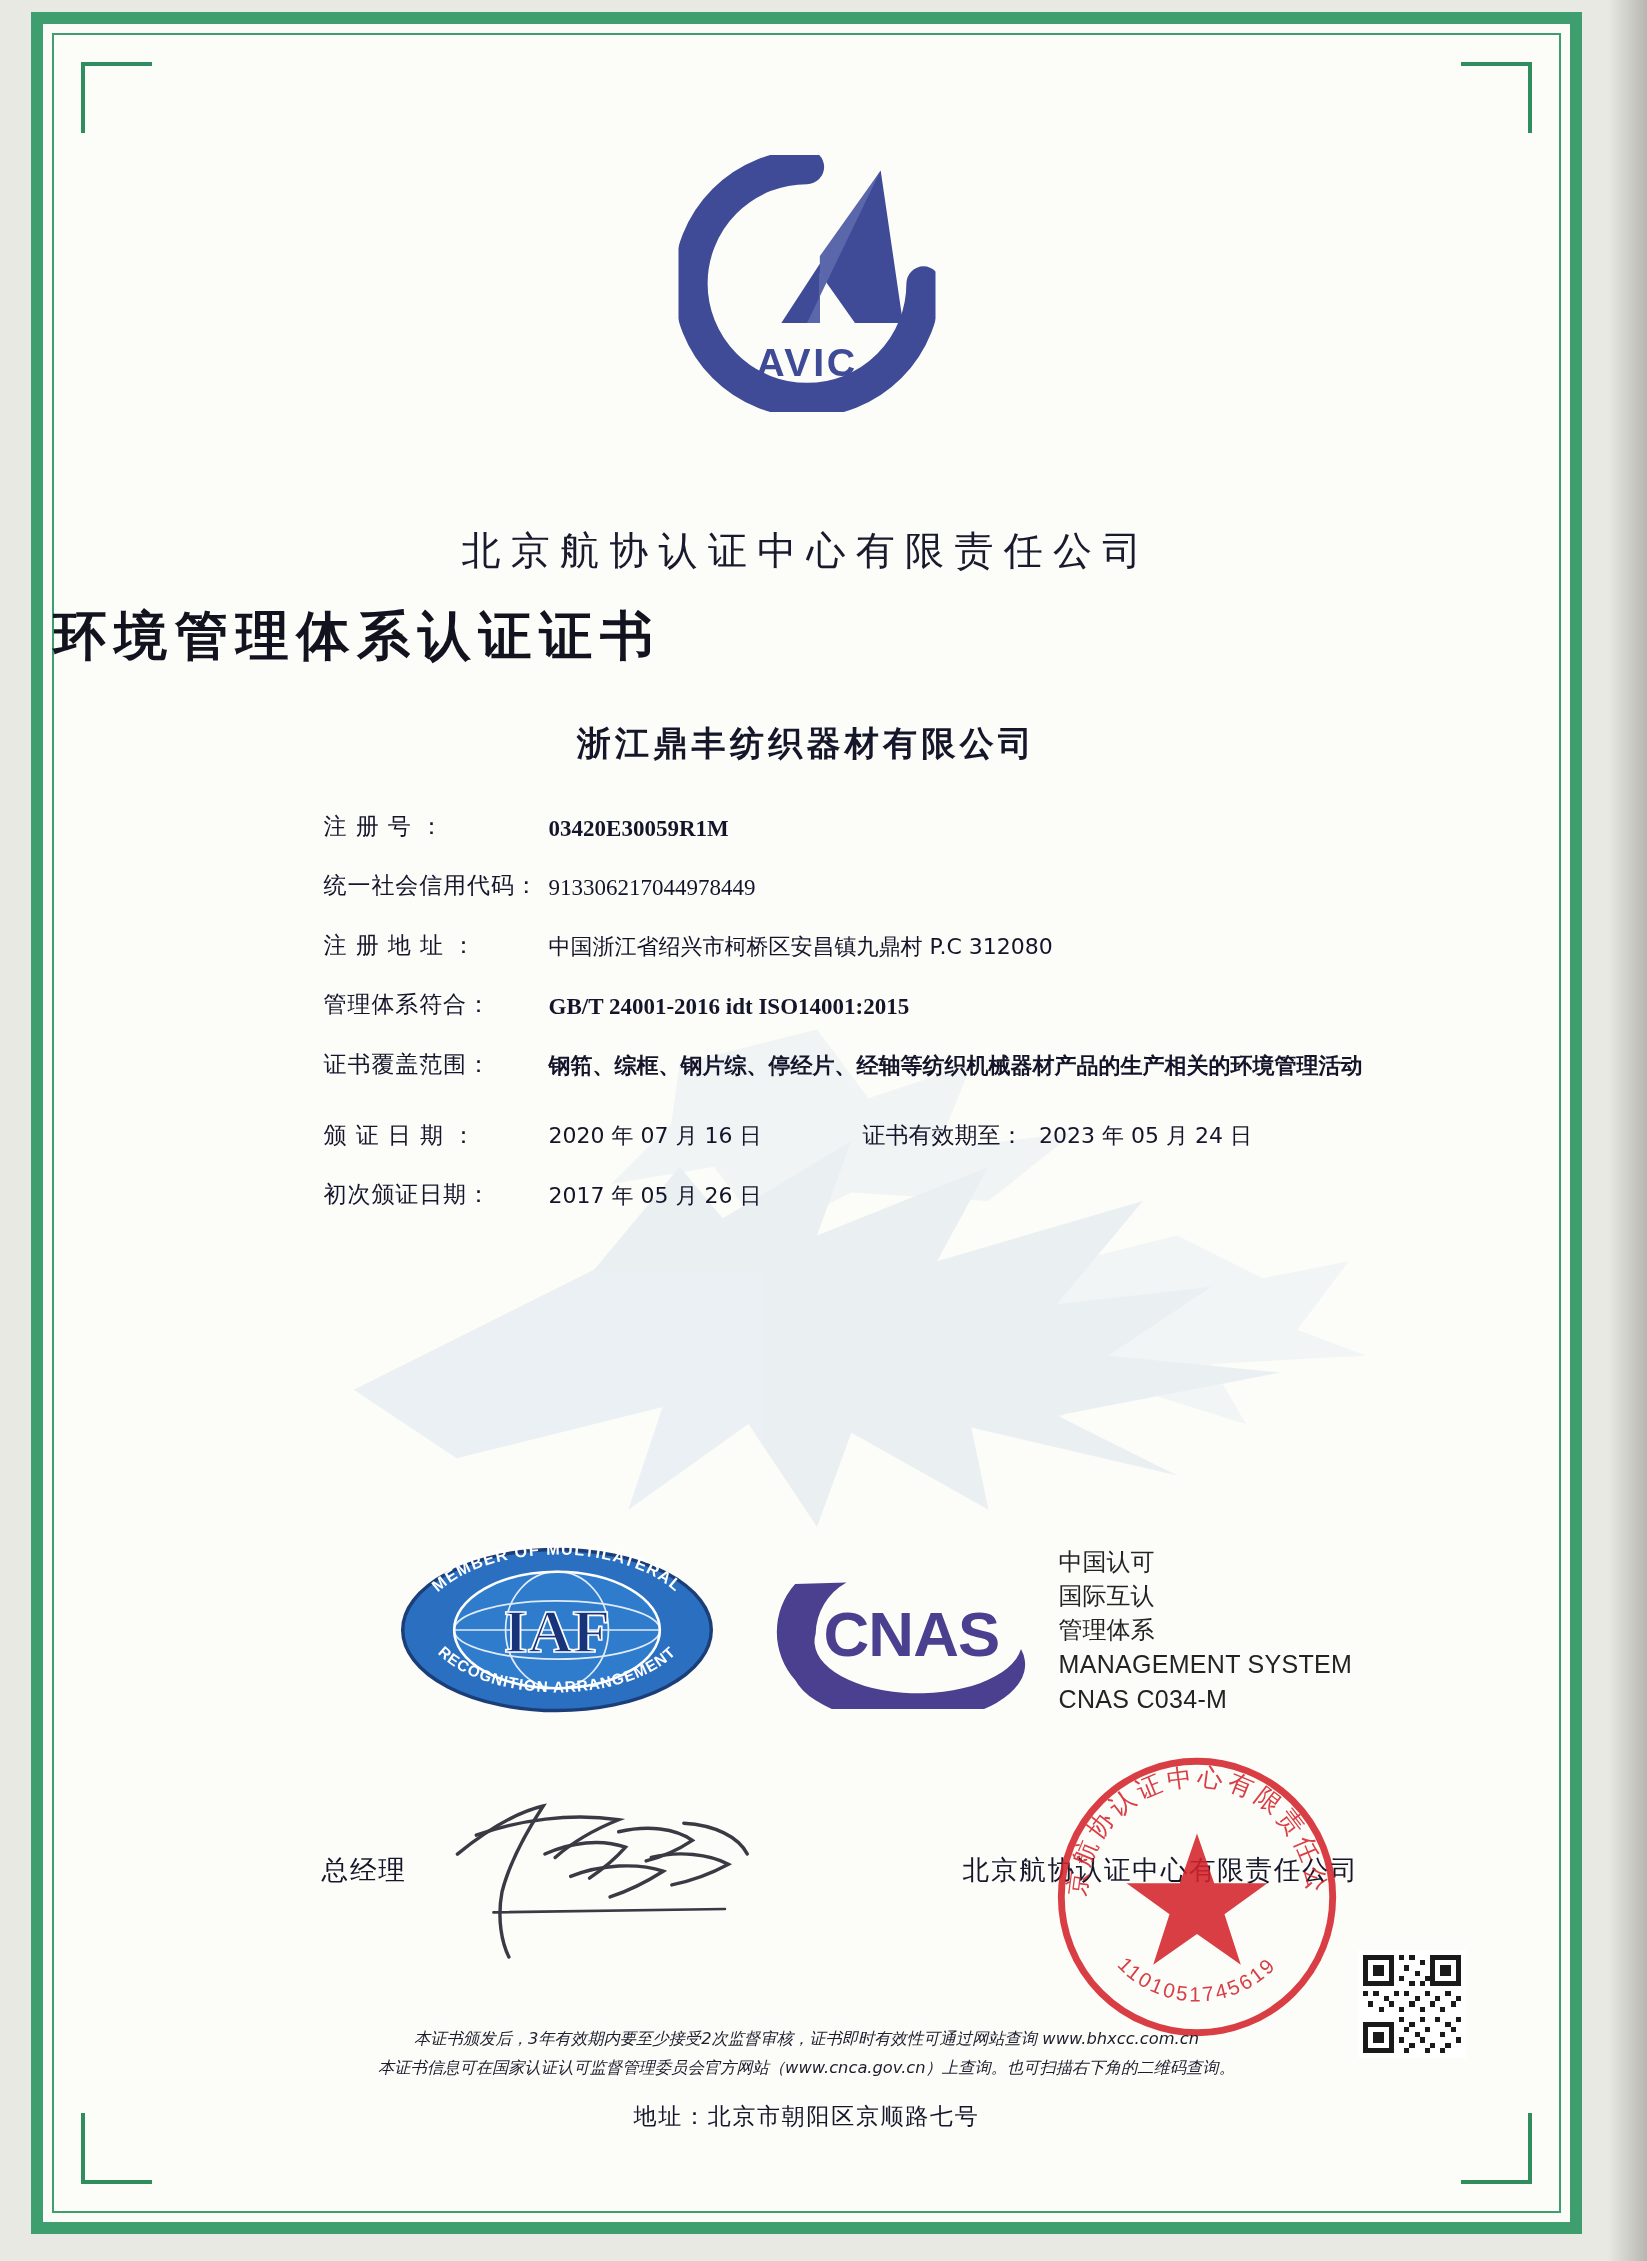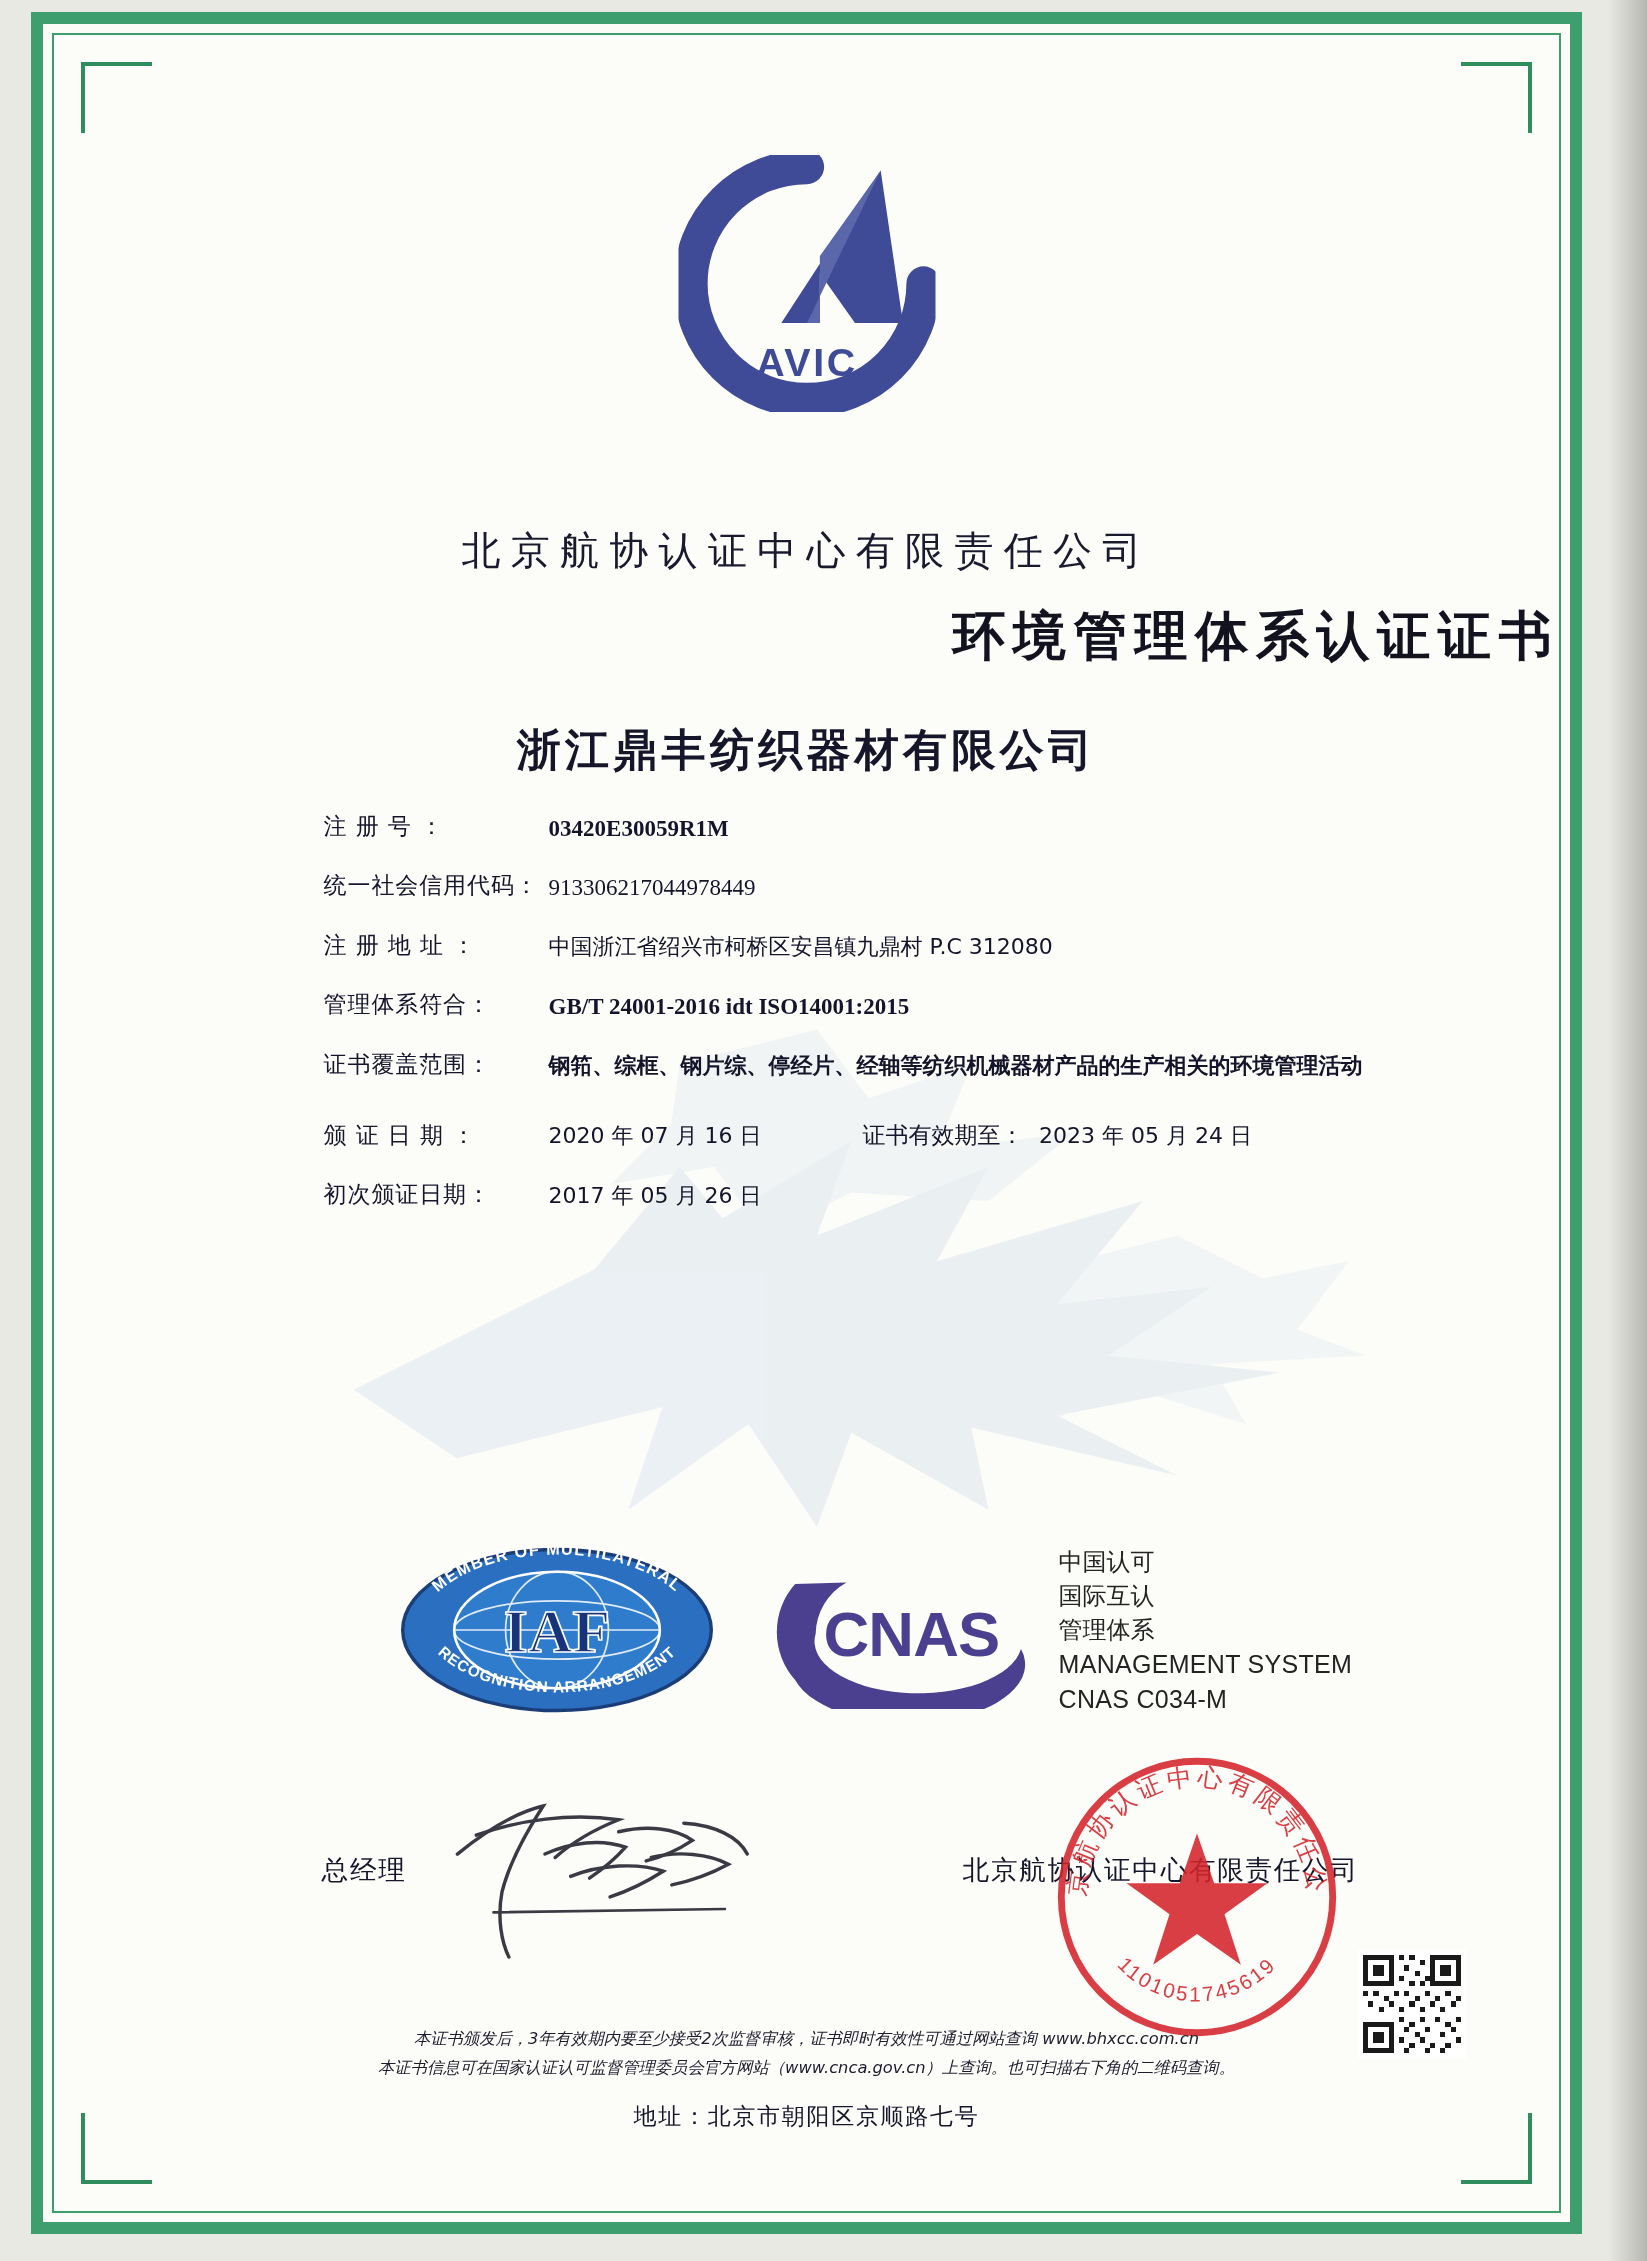--- a/index.html
+++ b/index.html
@@ -98,34 +98,34 @@
     font-family: "DejaVu Sans", sans-serif;
     font-size: 39px;
     letter-spacing: 10.3px;
     color: #1a1a2e;
     font-weight: 500;
   }
   #cert-title {
     position: absolute;
     top: 566px;
     width: 100%;
-    text-align: right;
+    text-align: left;
     font-family: "DejaVu Sans", sans-serif;
     font-size: 53px;
     letter-spacing: 7.7px;
     font-weight: bold;
     color: #13131f;
   }
   #company-name {
     position: absolute;
     top: 686px;
     width: 100%;
     text-align: center;
     font-family: "DejaVu Sans", sans-serif;
-    font-size: 44px;
+    font-size: 34px;
     letter-spacing: 4.3px;
     font-weight: bold;
     color: #16162a;
   }
 
   
   #fields {
     position: absolute;
     left: 270px;
     top: 776px;

